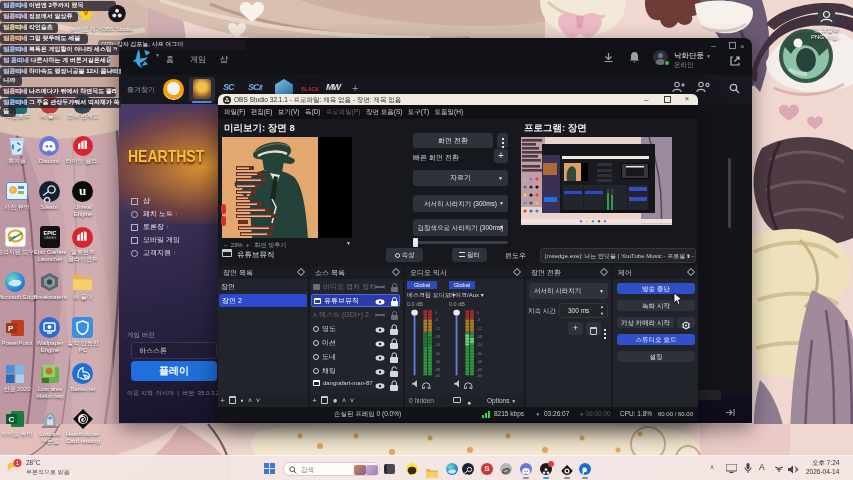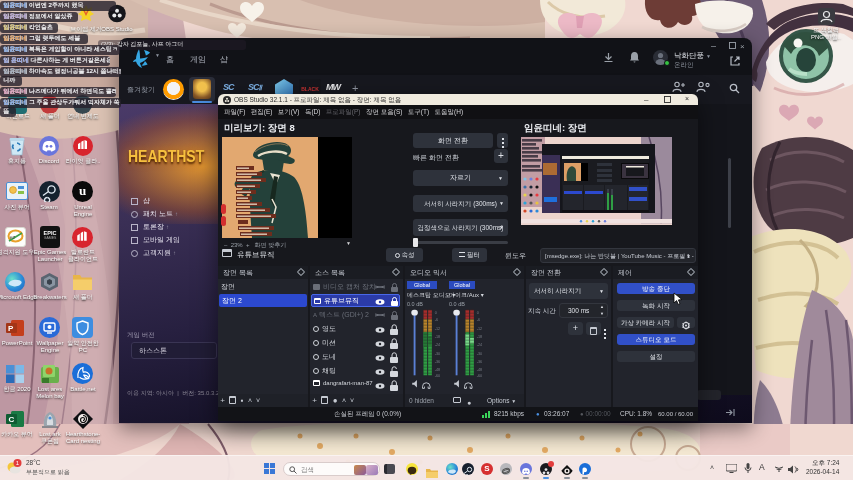--- a/index.html
+++ b/index.html
@@ -199,20 +199,21 @@
     <div class="abs mi" style="left:12px;top:107px;border-radius:50%"></div>
         <div class="abs" style="left:24px;top:105px;color:#e8e5f0;font-size:7px">패치 노트 <span style="color:#8f8ba0;font-size:6px">↑</span></div>
     <div class="abs mi" style="left:12px;top:120px"></div>
         <div class="abs" style="left:24px;top:118px;color:#e8e5f0;font-size:7px">토론장 <span style="color:#8f8ba0;font-size:6px">↑</span></div>
     <div class="abs mi" style="left:12px;top:133px"></div>
         <div class="abs" style="left:24px;top:131px;color:#e8e5f0;font-size:7px">모바일 게임</div>
     <div class="abs mi" style="left:12px;top:146px;border-radius:50%"></div>
         <div class="abs" style="left:24px;top:144px;color:#e8e5f0;font-size:7px">고객지원 <span style="color:#8f8ba0;font-size:6px">↑</span></div>
     <div class="abs" style="left:8px;top:227px;color:#9a95ab;font-size:6.5px">게임 버전</div>
     <div class="abs" style="left:12px;top:238px;width:86px;height:17px;background:#211d36;border:1px solid #3a3554;border-radius:3px;color:#d8d5e2;font-size:7px;line-height:16px;padding-left:7px">하스스톤</div>
+    <div class="abs" style="left:12px;top:257px;width:86px;height:20px;background:#1f6fdc;border-radius:4px;color:#fff;font-size:10px;font-weight:bold;text-align:center;line-height:20px">플레이</div>
     <div class="abs" style="left:0;top:282px;width:633px;height:12px;color:#8a8694;font-size:6px;line-height:14px;padding-left:8px">이용 지역: 아시아&nbsp;&nbsp;|&nbsp;&nbsp;버전: 35.0.3.216405</div>
   </div>
   <div class="abs" style="left:575px;top:66px;width:58px;height:291px;background:#14151b"></div>
 
   <div class="abs" style="left:609px;top:120px;width:3px;height:70px;background:#3d4049;border-radius:2px"></div>
   <div class="abs" style="left:578px;top:352px;width:24px;height:10px;background:#23242b;border-radius:3px"></div>
   <svg class="abs" style="left:606px;top:370px" width="10" height="9" viewBox="0 0 10 9">
         <path d="M1,4.5 H7 M4.5,2 L7,4.5 L4.5,7 M9,1 V8" stroke="#8f95a0" stroke-width="1.1" fill="none"></path>
       </svg>
 </div>
@@ -230,21 +231,21 @@
   <div class="abs" style="left:426px;top:1px;color:#2a2a2a;font-size:8px">–</div>
   <svg class="abs" style="left:446px;top:2px" width="7" height="7" viewBox="0 0 7 7">
         <rect x="0.5" y="0.5" width="6" height="6" fill="none" stroke="#2a2a2a" stroke-width="0.9"></rect>
       </svg>
   <div class="abs" style="left:467px;top:1px;color:#2a2a2a;font-size:7px">×</div>
 
   <div class="abs" style="left:0;top:11px;width:480px;height:14px;background:#101013"></div>
   <div class="abs" style="left:6px;top:14px;color:#d5d5d8;font-size:6.5px">파일(F)&nbsp;&nbsp;&nbsp;편집(E)&nbsp;&nbsp;&nbsp;보기(V)&nbsp;&nbsp;&nbsp;독(D)&nbsp;&nbsp;&nbsp;<span style="color:#6a6a70">프로파일(P)</span>&nbsp;&nbsp;&nbsp;장면 모음(S)&nbsp;&nbsp;&nbsp;도구(T)&nbsp;&nbsp;&nbsp;도움말(H)</div>
 
   <div class="abs" style="left:6px;top:28px;color:#eceef2;font-size:9.5px;font-weight:bold">미리보기: 장면 8</div>
-  <div class="abs" style="left:306px;top:28px;color:#eceef2;font-size:9.5px;font-weight:bold">임윤띠네: 장면</div>
+  <div class="abs" style="left:306px;top:28px;color:#eceef2;font-size:9.5px;font-weight:bold">프로그램: 장면</div>
 
   <div class="abs" style="left:4px;top:43px;width:130px;height:101px;background:#000"></div>
   <div class="abs" style="left:4px;top:43px;width:96px;height:101px;background:#e2a870;overflow:hidden">
     <svg width="96" height="101" viewBox="0 0 96 101">
       <rect width="96" height="101" fill="#e2a870"></rect>
       <g fill="#24413a">
 
         <path d="M33,14 C38,6 58,2 66,8 C70,11 70,16 66,19 L72,22 C74,24 72,27 68,27 L36,22 C30,21 30,17 33,14 Z"></path>
 
         <path d="M40,20 L62,24 L60,36 L42,33 Z"></path>

